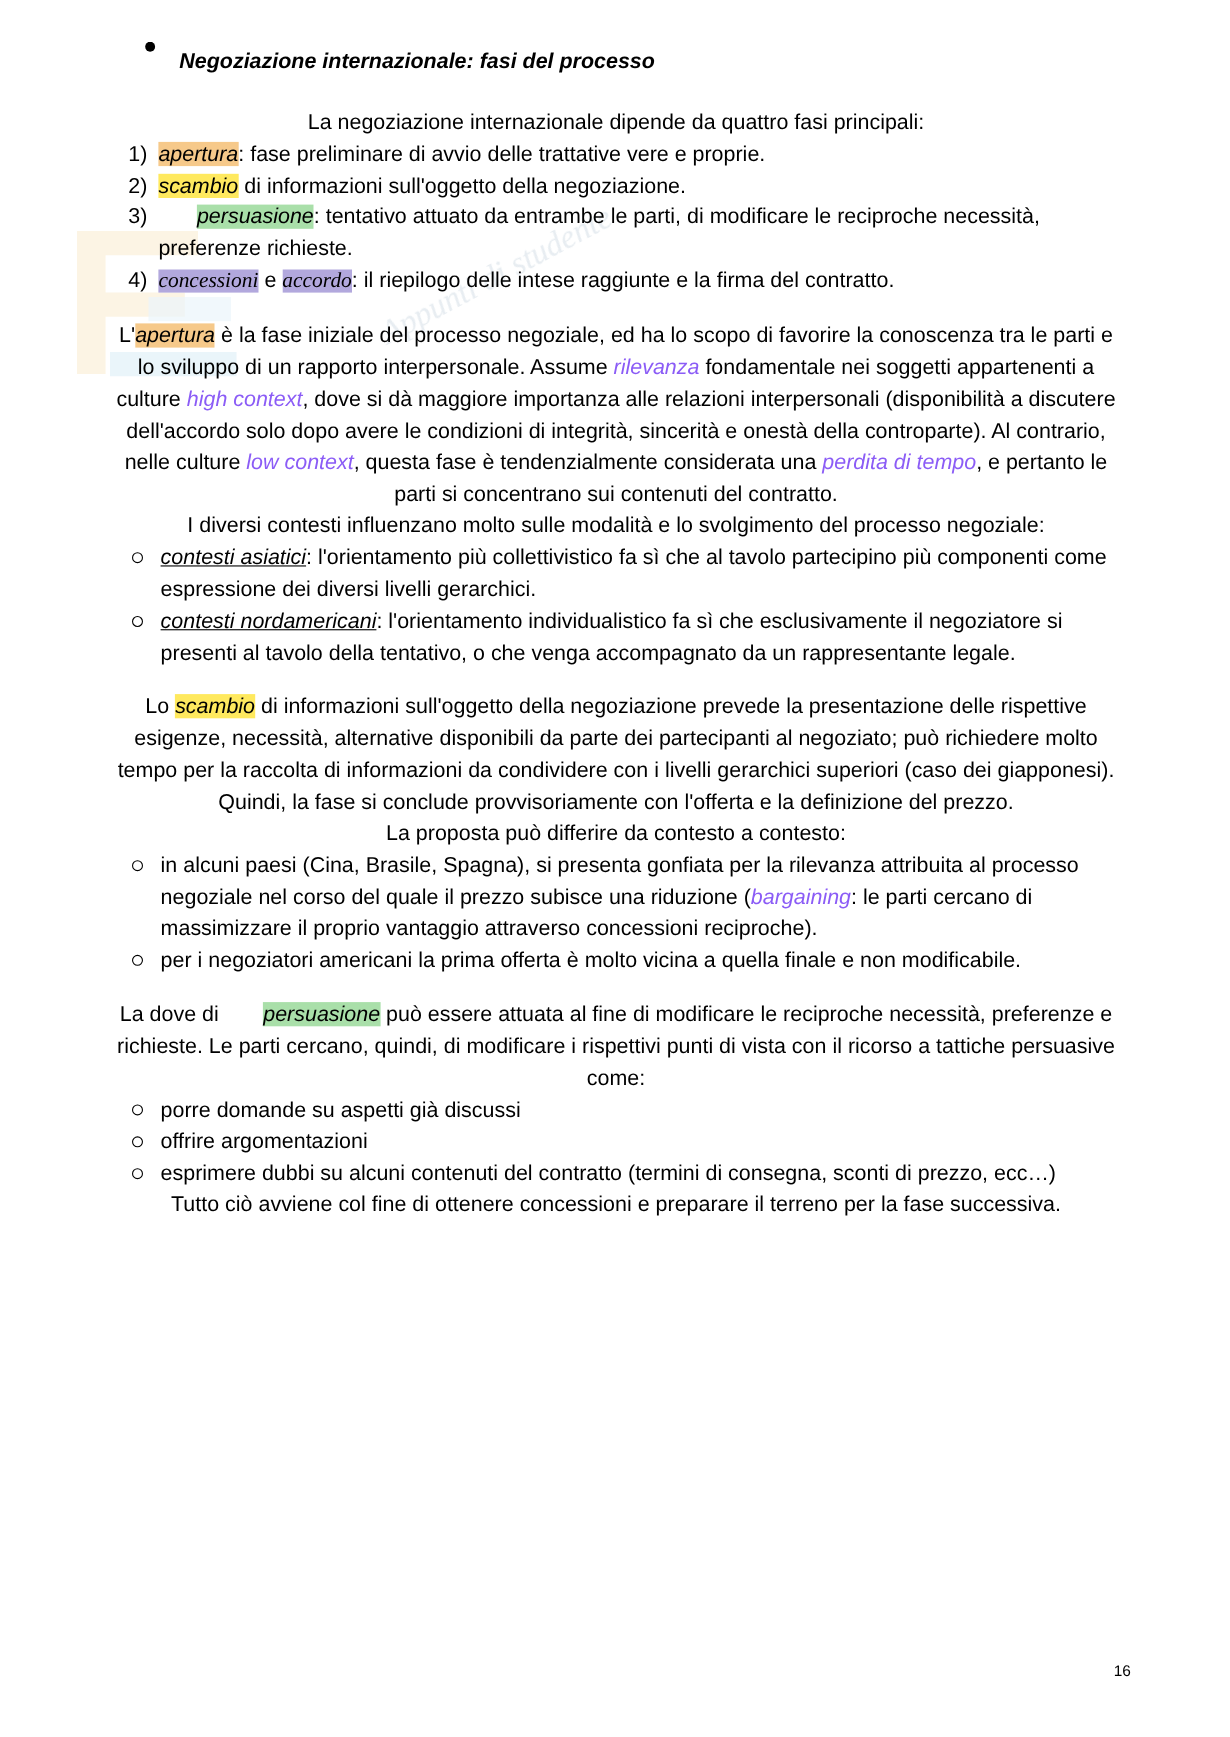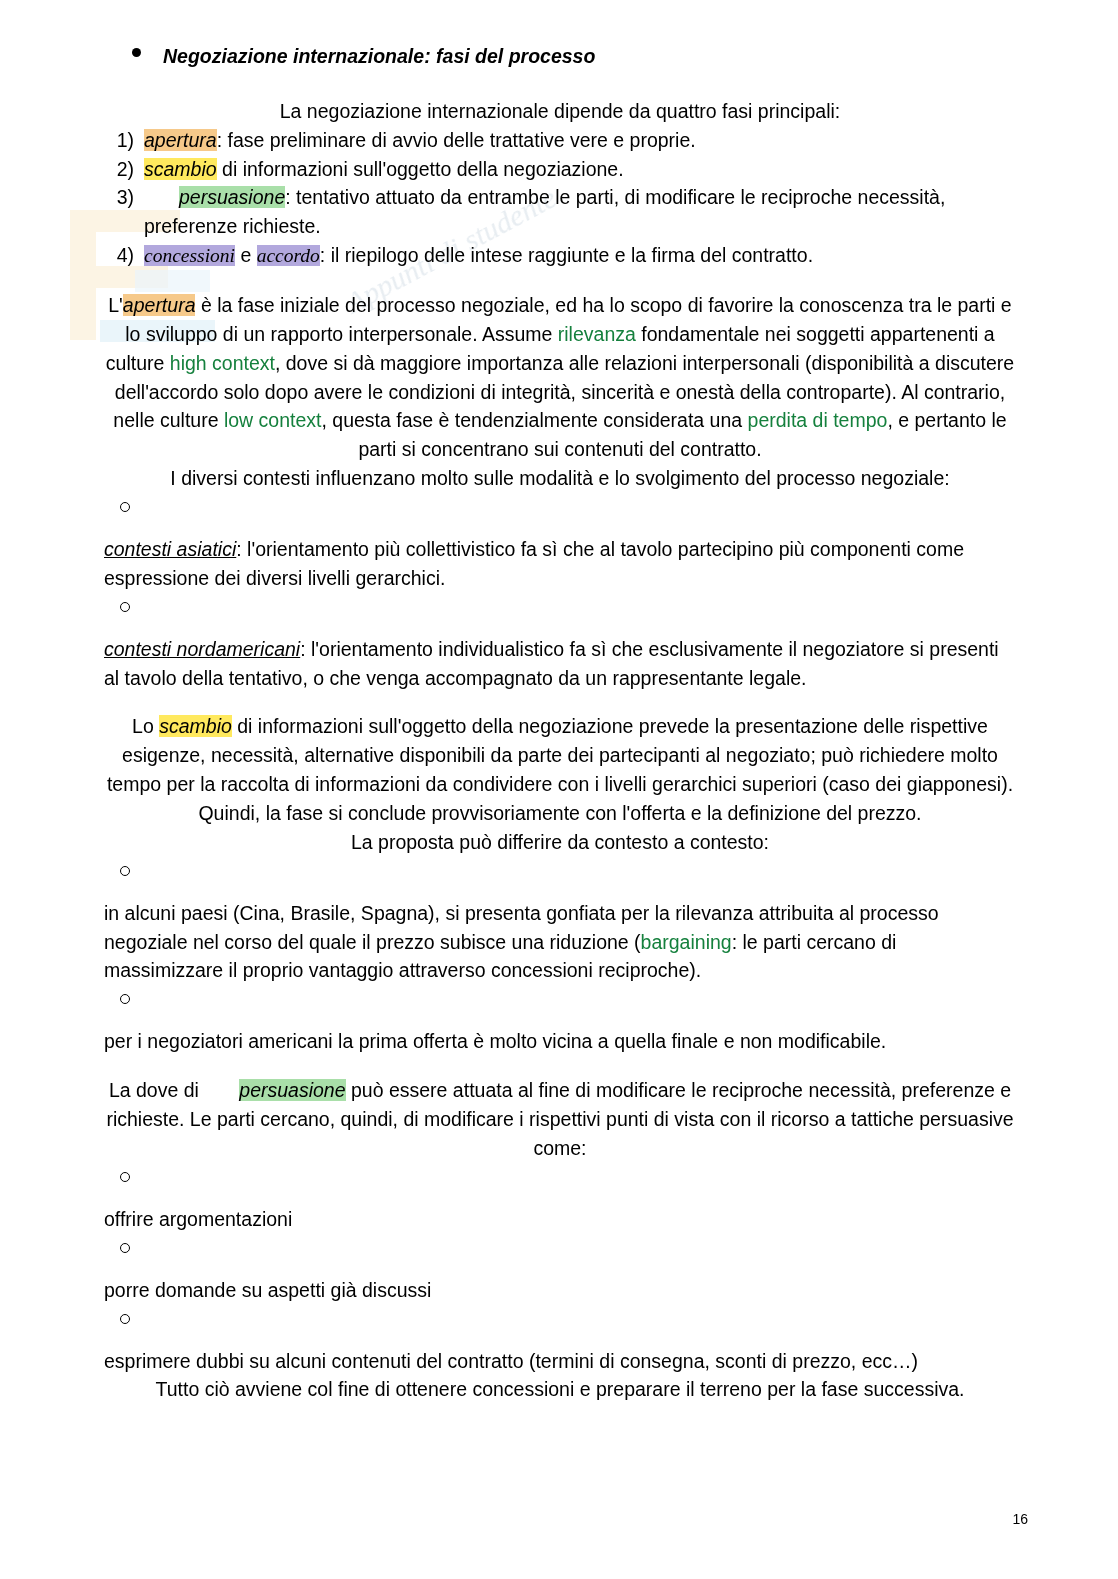--- a/index.html
+++ b/index.html
@@ -43,21 +43,21 @@
   .content {
     position: absolute;
     left: 104px;
     top: 42px;
     width: 912px;
     font-size: 19.5px;
     line-height: 1.48;
   }
   .title-row {
     display: flex;
-    align-items: center;
+    align-items: flex-start;
     margin-left: 28px;
     margin-bottom: 26px;
   }
   .bullet-dot {
     width: 9px;
     height: 9px;
     background: #000;
     border-radius: 50%;
     display: inline-block;
     margin-right: 22px;
@@ -99,21 +99,20 @@
   }
   ul.circles {
     list-style: none;
     margin: 0;
     padding: 0;
   }
   ul.circles > li {
     display: flex;
     align-items: flex-start;
     margin: 0;
-    flex-direction: column;
   }
   .circ {
     width: 42px;
     flex: 0 0 42px;
     display: flex;
     justify-content: center;
     padding-top: 9px;
     box-sizing: border-box;
   }
   .circ span {
@@ -124,21 +123,21 @@
     border-radius: 50%;
   }
   .li-body {
     flex: 1 1 auto;
   }
   .hl-orange { background: #f6c98a; }
   .hl-yellow { background: #ffe95e; }
   .hl-green  { background: #a9dfa9; margin-left: 35px; }
   .hl-purple { background: #b2a8dd; font-family: Liberation Serif, serif; }
   .it { font-style: italic; }
-  .red { color: #15803d; }
+  .red { color: #8b5cf6; font-style: italic; }
   .u { text-decoration: underline; font-style: italic; }
   .pagenum {
     position: absolute;
     right: 90px;
     bottom: 52px;
     font-size: 14px;
   }
 </style>
 </head>
 <body>
@@ -228,32 +227,32 @@
 
     <div class="gap"></div>
 
     <p class="para"><span>La dove di </span><span class="it hl-green">persuasione</span><span> può essere attuata al fine di modificare le reciproche necessità, preferenze e richieste. Le parti cercano, quindi, di modificare i rispettivi punti di vista con il ricorso a tattiche persuasive come:</span></p>
 
     <ul class="circles">
       <li>
         <span class="circ">
             <span></span>
           </span>
+        <span class="li-body">porre domande su aspetti già discussi</span>
+      </li>
+      <li>
+        <span class="circ">
+            <span></span>
+          </span>
         <span class="li-body">offrire argomentazioni</span>
       </li>
       <li>
         <span class="circ">
             <span></span>
           </span>
-        <span class="li-body">porre domande su aspetti già discussi</span>
-      </li>
-      <li>
-        <span class="circ">
-            <span></span>
-          </span>
         <span class="li-body">esprimere dubbi su alcuni contenuti del contratto (termini di consegna, sconti di prezzo, ecc…)</span>
       </li>
     </ul>
 
     <p class="para">Tutto ciò avviene col fine di ottenere concessioni e preparare il terreno per la fase successiva.</p>
 
   </div>
 
   <div class="pagenum">16</div>
 

